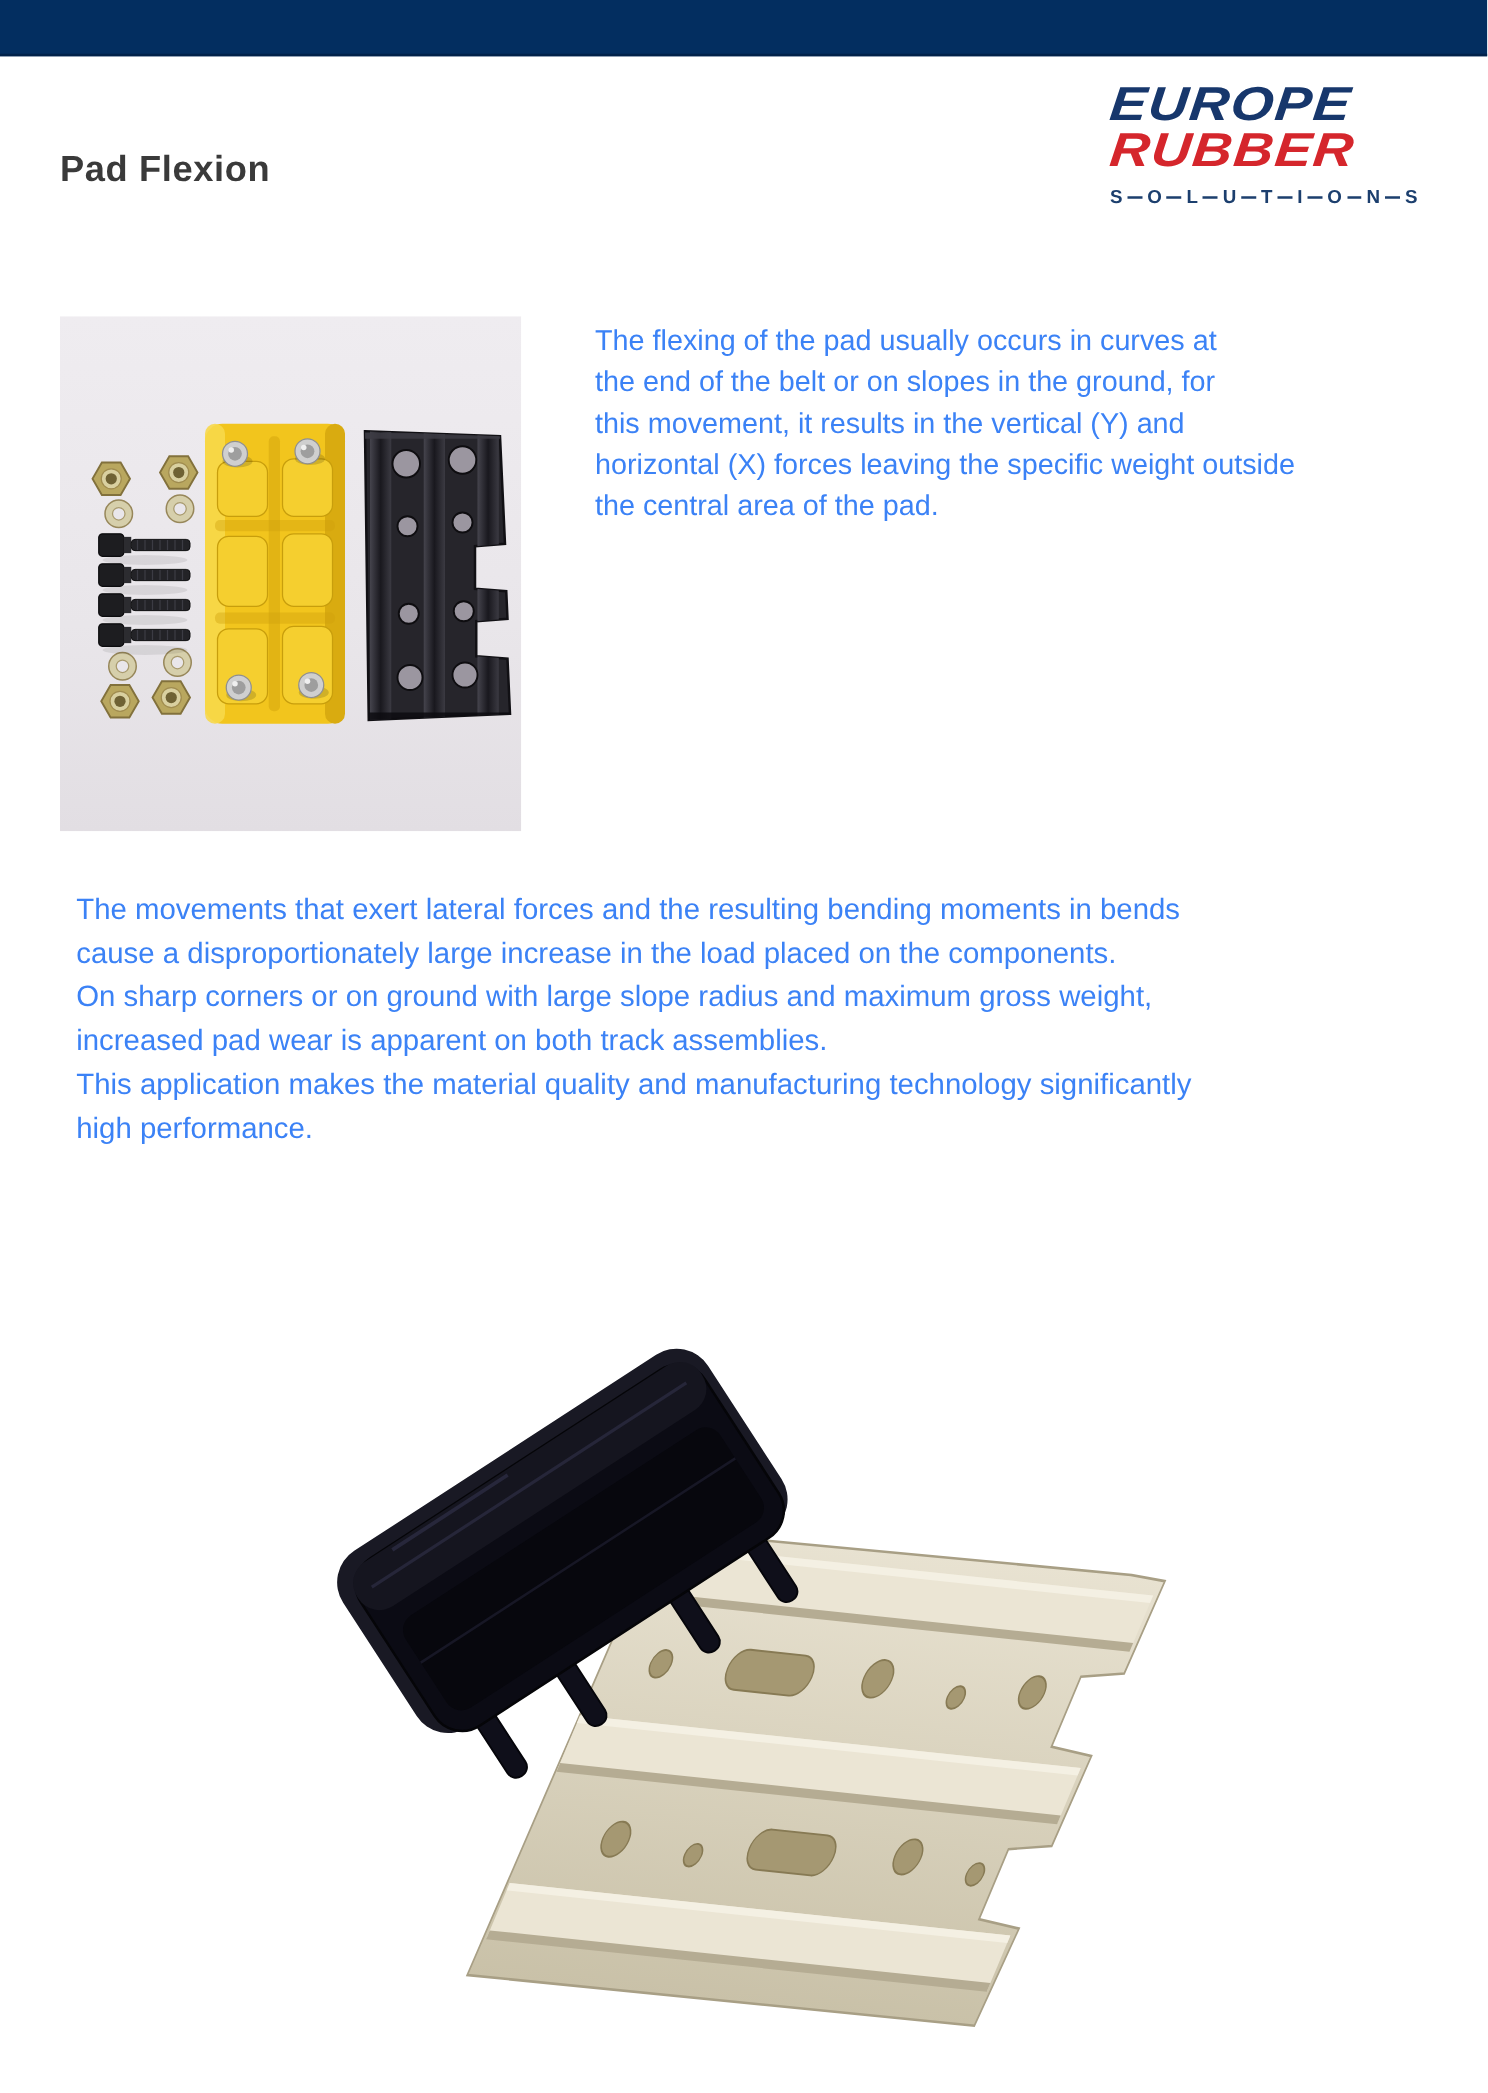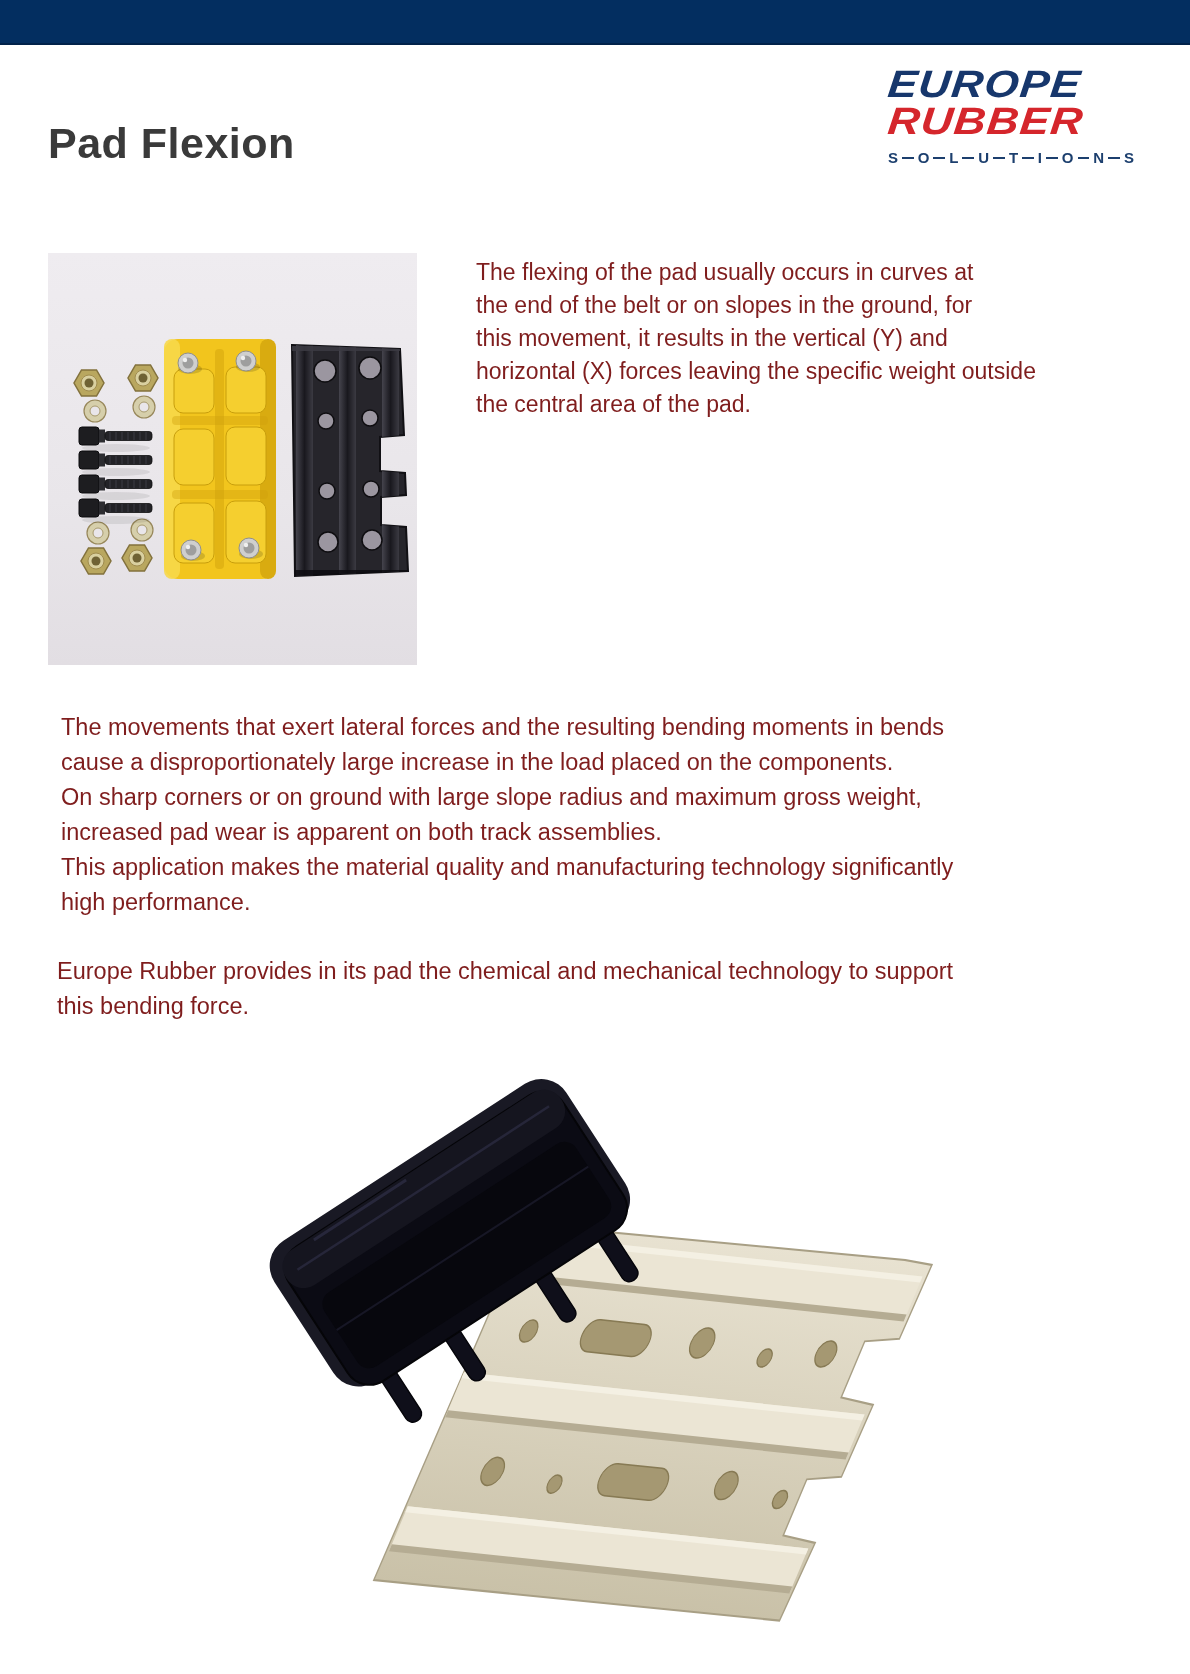--- a/index.html
+++ b/index.html
@@ -7,39 +7,39 @@
     position:relative;width:1190px;height:1674px;margin:0 auto;
     background:#ffffff;overflow:hidden;
     font-family:"Liberation Sans",sans-serif;color:#3d3d3d;
   }
   .top-bar{
     position:absolute;left:0;top:0;width:1190px;height:45px;
     background:#032e60;border-bottom:2px solid #01224a;box-sizing:border-box;
   }
   .title{
     position:absolute;left:48px;top:122px;margin:0;
-    font-size:43px;font-weight:700;color:#3a3a3a;letter-spacing:0.5px;line-height:1;
+    font-size:29px;font-weight:700;color:#3a3a3a;letter-spacing:0.5px;line-height:1;
   }
   
   .logo{position:absolute;left:888px;top:66px;width:246px;}
   .logo-word{
     font-weight:700;font-style:italic;font-size:38px;line-height:37px;
     letter-spacing:1px;transform:skewX(-6deg) scaleX(1.16);transform-origin:left center;
     white-space:nowrap;
   }
   .logo-europe{color:#17376c;}
   .logo-rubber{color:#d5262c;}
   .logo-solutions{
     display:flex;align-items:center;margin-top:10px;width:246px;
     color:#1c3f6e;font-size:15px;font-weight:700;
   }
   .sol-letter{flex:0 0 auto;line-height:1;}
   .sol-divider{flex:1 1 auto;height:2px;background:#1c3f6e;margin:0 4px;}
   
-  .para{margin:0;white-space:pre-line;color:#7f1d1d;}
+  .para{margin:0;white-space:pre-line;color:#3b82f6;}
   .intro{position:absolute;left:476px;top:256px;width:610px;font-size:23px;line-height:33px;}
   .body1{position:absolute;left:61px;top:710px;width:1020px;font-size:23.5px;line-height:35px;}
   .body2{position:absolute;left:57px;top:954px;width:1020px;font-size:23.5px;line-height:35px;}
   
   .photo1{position:absolute;left:48px;top:253px;width:369px;height:412px;}
   .photo2{position:absolute;left:225px;top:1028px;width:740px;height:645px;}
   svg{display:block;}
 </style>
 </head>
 <body>
@@ -223,22 +223,20 @@
 the end of the belt or on slopes in the ground, for
 this movement, it results in the vertical (Y) and
 horizontal (X) forces leaving the specific weight outside
 the central area of the pad.</p>
   <p class="para body1">The movements that exert lateral forces and the resulting bending moments in bends
 cause a disproportionately large increase in the load placed on the components.
 On sharp corners or on ground with large slope radius and maximum gross weight,
 increased pad wear is apparent on both track assemblies.
 This application makes the material quality and manufacturing technology significantly
 high performance.</p>
-  <p class="para body2">Europe Rubber provides in its pad the chemical and mechanical technology to support
-this bending force.</p>
 
   <div class="photo2">
     <svg viewBox="0 0 740 645" width="740" height="645">
       <defs>
         <linearGradient id="g2cream" x1="0" y1="0" x2="0" y2="1">
           <stop offset="0" stop-color="#e8e2d1"></stop>
           <stop offset="1" stop-color="#c9c1a8"></stop>
         </linearGradient>
       </defs>
 

